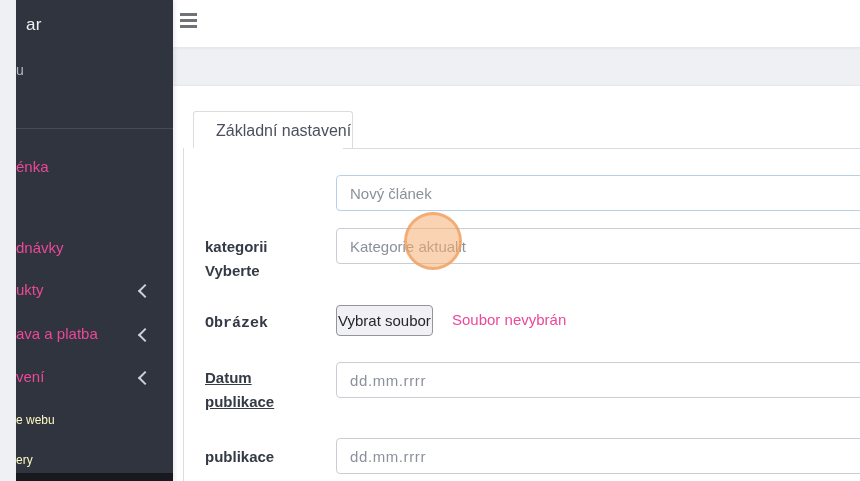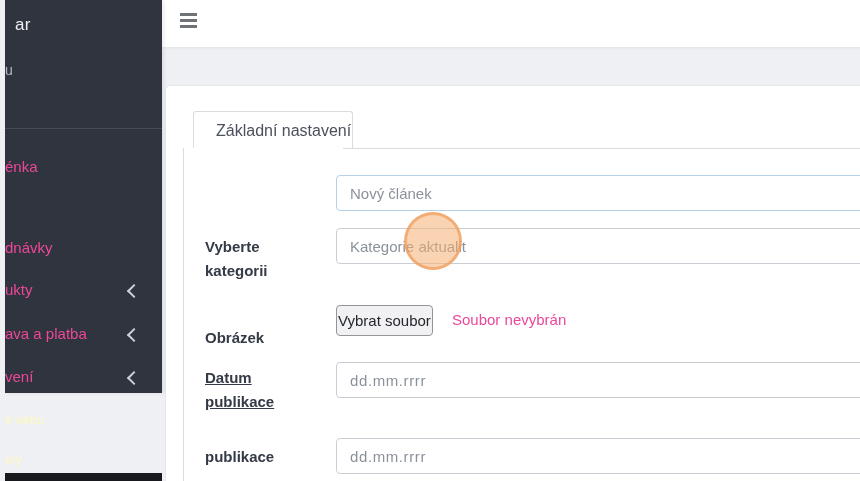--- a/index.html
+++ b/index.html
@@ -2,21 +2,21 @@
 <html><head>
 <meta charset="utf-8">
 <style>
   html,body{margin:0;padding:0;}
   .screen{
     position:relative;width:860px;height:481px;overflow:hidden;
     background:#eef0f4;font-family:"Liberation Sans",sans-serif;
     -webkit-font-smoothing:antialiased;
   }
   
-  .sidebar{position:absolute;left:5px;top:0;width:157px;height:393px;background:#2f343e;
+  .sidebar{position:absolute;left:16px;top:0;width:157px;height:481px;background:#2f343e;
     box-shadow:2px 0 4px rgba(0,0,0,.08);z-index:5;text-decoration:underline;}
   .brand-frag{position:absolute;left:10px;top:15px;font-size:17px;color:#eef1f3;letter-spacing:.2px;}
   .user-frag{position:absolute;left:0;top:62px;font-size:14px;color:#b3bac2;}
   .side-divider{position:absolute;left:0;right:0;top:128px;height:1px;background:#454c56;}
   .side-item{position:absolute;left:0;font-size:15px;line-height:22px;color:#ec4899;white-space:nowrap;cursor:pointer;}
   .side-item.dim{font-size:12px;color:#fef9c3;}
   .chev{position:absolute;left:124px;width:8px;height:8px;border:solid #cdd2d9;
     border-width:0 0 2px 2px;transform:rotate(45deg);}
   .side-strip{position:absolute;left:0;right:0;top:473px;height:8px;background:#17191e;}
   
@@ -43,21 +43,21 @@
   .tinput::placeholder{color:#8b919b;opacity:1;}
   .tinput.focused{border-color:#b5d1e7;}
   .date::placeholder{letter-spacing:.6px;}
   .filebtn{position:absolute;left:170px;top:219px;height:31px;padding:0 1px;
     background:#f1f1f3;border:1px solid #94949c;border-radius:4px;font-size:15px;
     font-family:"Liberation Sans",sans-serif;color:#24272e;cursor:pointer;}
   .filestatus{position:absolute;left:286px;top:225px;font-size:15px;color:#ec4899;}
   
   .l1{top:95px;} .i1{top:89px;}
   .l2{top:149px;} .i2{top:142px;}
-  .l3{top:240px;}
+  .l3{top:226px;font-family:Liberation Mono, monospace;}
   .l4{top:280px;text-decoration:underline;} .i4{top:276px;}
   .l5{top:359px;} .i5{top:352px;}
   
   .click-circle{position:absolute;left:404px;top:212px;width:58px;height:58px;border-radius:50%;
     background:rgba(245,176,115,.55);border:3px solid rgba(236,152,84,.65);
     box-sizing:border-box;z-index:9;pointer-events:none;}
 </style>
 </head>
 <body>
 
@@ -93,22 +93,22 @@
   <section class="card">
     <div class="tab">
       <span>Základní nastavení</span>
     </div>
     <div class="panel-vline"></div>
     <div class="panel-hline"></div>
 
     <input class="tinput focused i1" type="text" placeholder="Nový článek" style="">
 
     <div class="flabel l2">
+      <span>kategorii</span>
       <span>Vyberte</span>
-      <span>kategorii</span>
     </div>
     <input class="tinput i2" type="text" placeholder="Kategorie aktualit" style="">
 
     <div class="flabel l3">
       <span>Obrázek</span>
     </div>
     <button class="filebtn">Vybrat soubor</button>
     <div class="filestatus">Soubor nevybrán</div>
 
     <div class="flabel l4">

